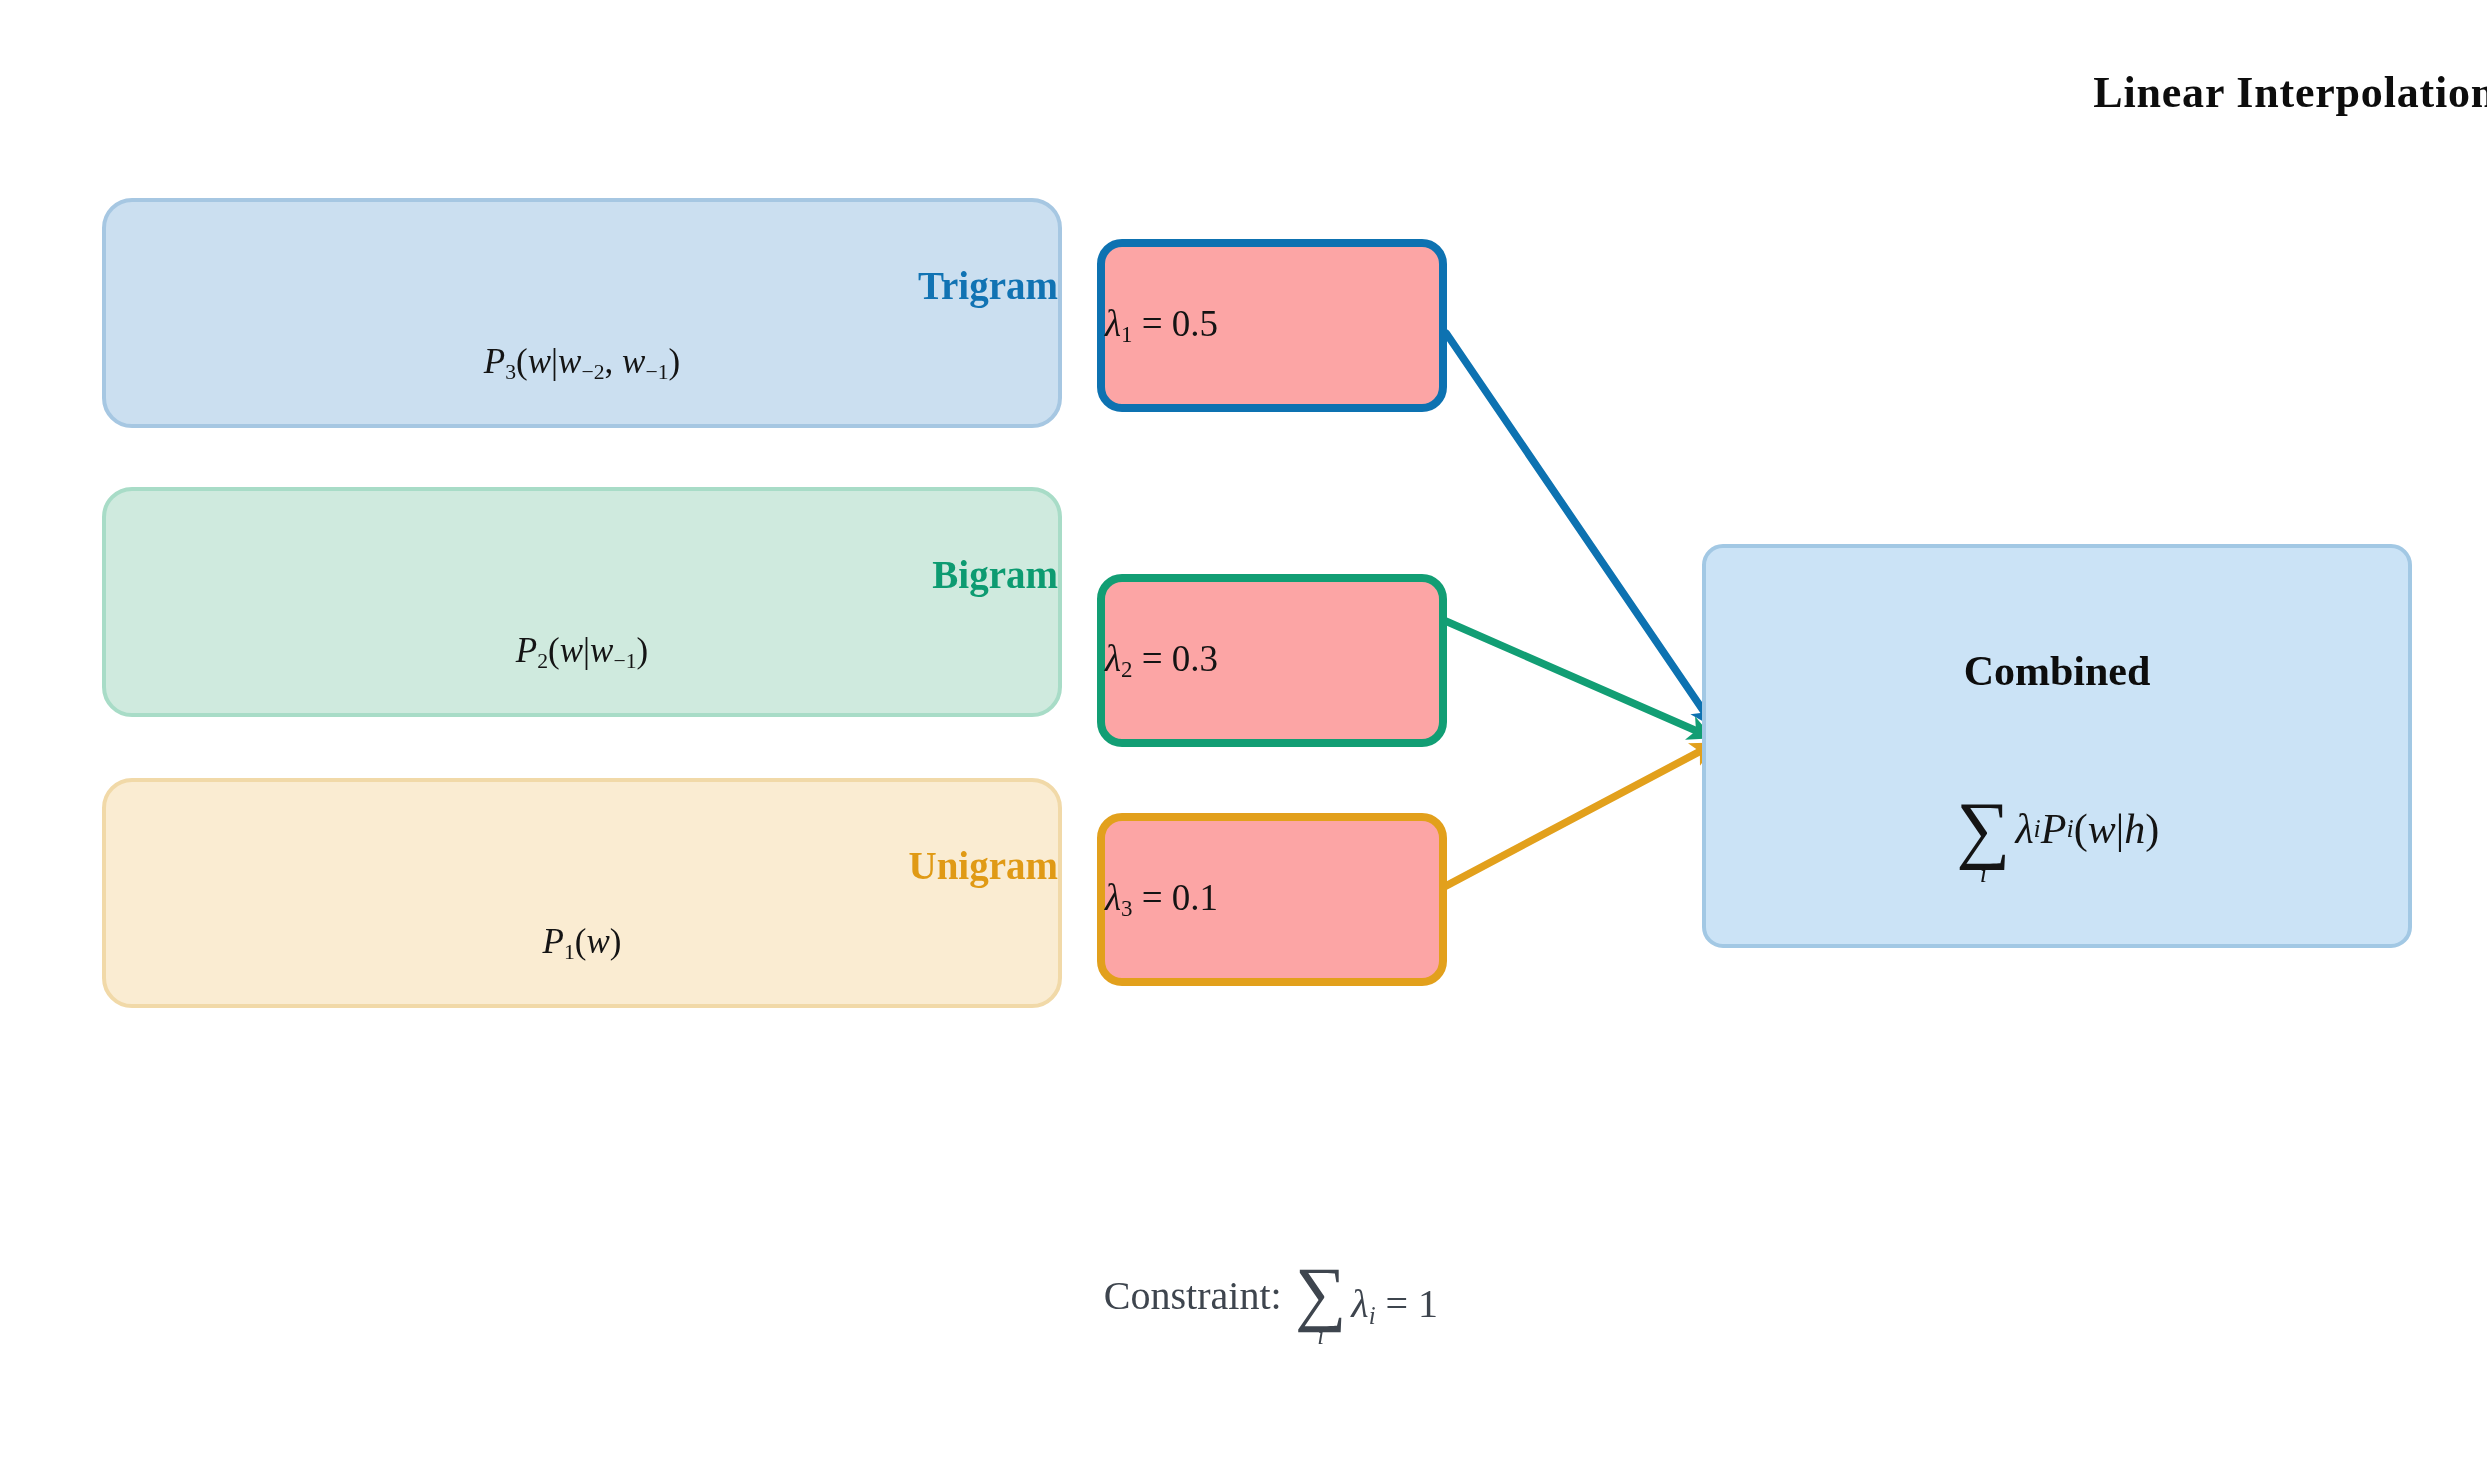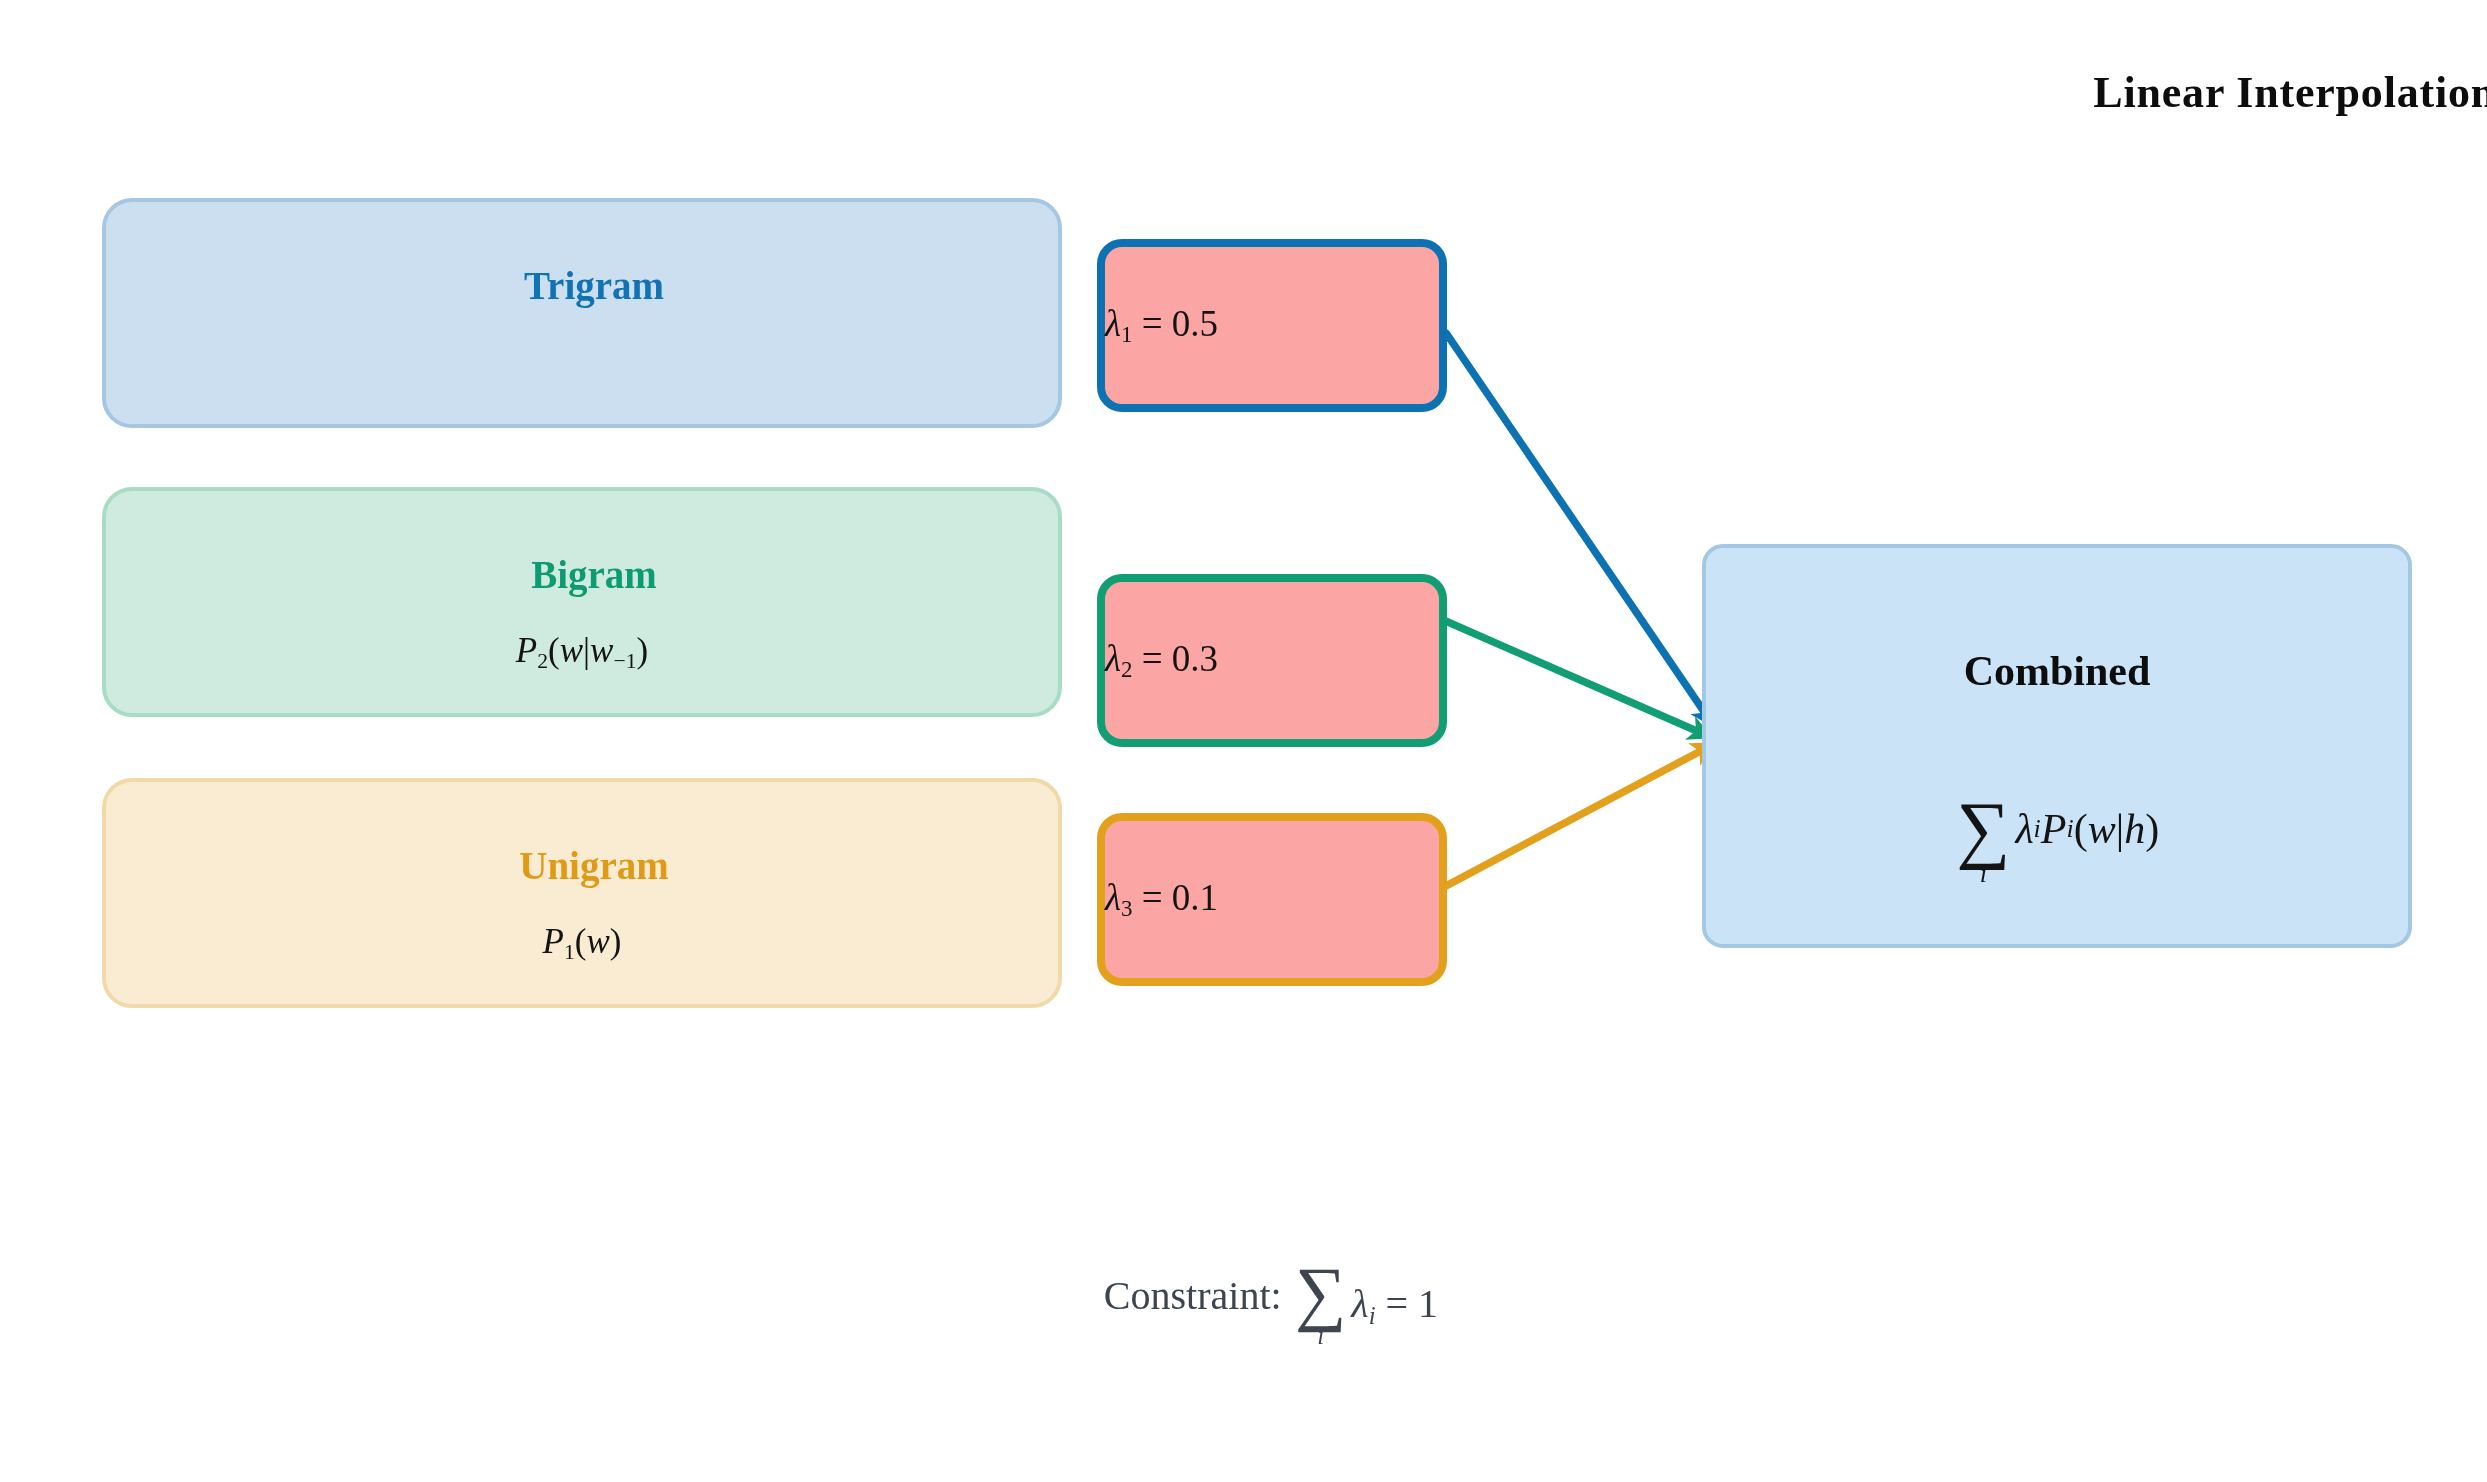--- a/index.html
+++ b/index.html
@@ -13,22 +13,22 @@
   }
   
   .mbox{
     position:absolute;left:102px;width:960px;height:230px;
     border-radius:30px;border:4.2px solid;box-sizing:border-box;
   }
   .mbox-trigram{top:198px;}
   .mbox-bigram{top:487px;}
   .mbox-unigram{top:778px;}
   .mtitle{
-    position:absolute;top:59px;left:0;width:100%;text-align:center;
-    font-size:39px;font-weight:bold;line-height:50px;padding-left:12px;
+    position:absolute;top:59px;left:0;width:100%;text-align:right;
+    font-size:39px;font-weight:bold;line-height:50px;
   }
   .mformula{
     position:absolute;top:132px;left:0;width:100%;text-align:center;
     font-size:35px;line-height:55px;color:#141414;
   }
   
   .wbox{
     position:absolute;left:1097px;width:350px;height:173px;
     background:#fca5a5;border:8.4px solid;border-radius:25px;box-sizing:border-box;
     display:flex;align-items:center;justify-content:flex-start;
@@ -91,20 +91,21 @@
         <path d="M0 0 L10 5 L0 10 L2.6 5 Z" fill="#e2a01c"></path>
       </marker>
     </defs>
     <line x1="1727" y1="398" x2="2046" y2="866" stroke-width="9" stroke-linecap="round" marker-end="url(#ah0)" stroke="#0d72b1"></line>
     <line x1="1727" y1="742" x2="2042" y2="880" stroke-width="9" stroke-linecap="round" marker-end="url(#ah1)" stroke="#129e74"></line>
     <line x1="1727" y1="1058" x2="2046" y2="889" stroke-width="9" stroke-linecap="round" marker-end="url(#ah2)" stroke="#e2a01c"></line>
   </svg>
 
   <div class="mbox mbox-trigram" style="background-color: rgb(203, 223, 240); border-color: rgb(166, 199, 226);">
     <div class="mtitle" style="color: rgb(17, 115, 179);">Trigram</div>
+    <div class="mformula"><span class="tok-v">P</span><span class="tok-s">3</span><span class="tok-r">(</span><span class="tok-v">w</span><span class="tok-r">|</span><span class="tok-v">w</span><span class="tok-s">−2</span><span class="tok-r">, </span><span class="tok-v">w</span><span class="tok-s">−1</span><span class="tok-r">)</span></div>
   </div>
 
   <div class="mbox mbox-bigram" style="background-color: rgb(207, 234, 222); border-color: rgb(168, 220, 199);">
     <div class="mtitle" style="color: rgb(13, 155, 113);">Bigram</div>
     <div class="mformula"><span class="tok-v">P</span><span class="tok-s">2</span><span class="tok-r">(</span><span class="tok-v">w</span><span class="tok-r">|</span><span class="tok-v">w</span><span class="tok-s">−1</span><span class="tok-r">)</span></div>
   </div>
 
   <div class="mbox mbox-unigram" style="background-color: rgb(250, 236, 210); border-color: rgb(241, 217, 168);">
     <div class="mtitle" style="color: rgb(224, 154, 21);">Unigram</div>
     <div class="mformula"><span class="tok-v">P</span><span class="tok-s">1</span><span class="tok-r">(</span><span class="tok-v">w</span><span class="tok-r">)</span></div>

